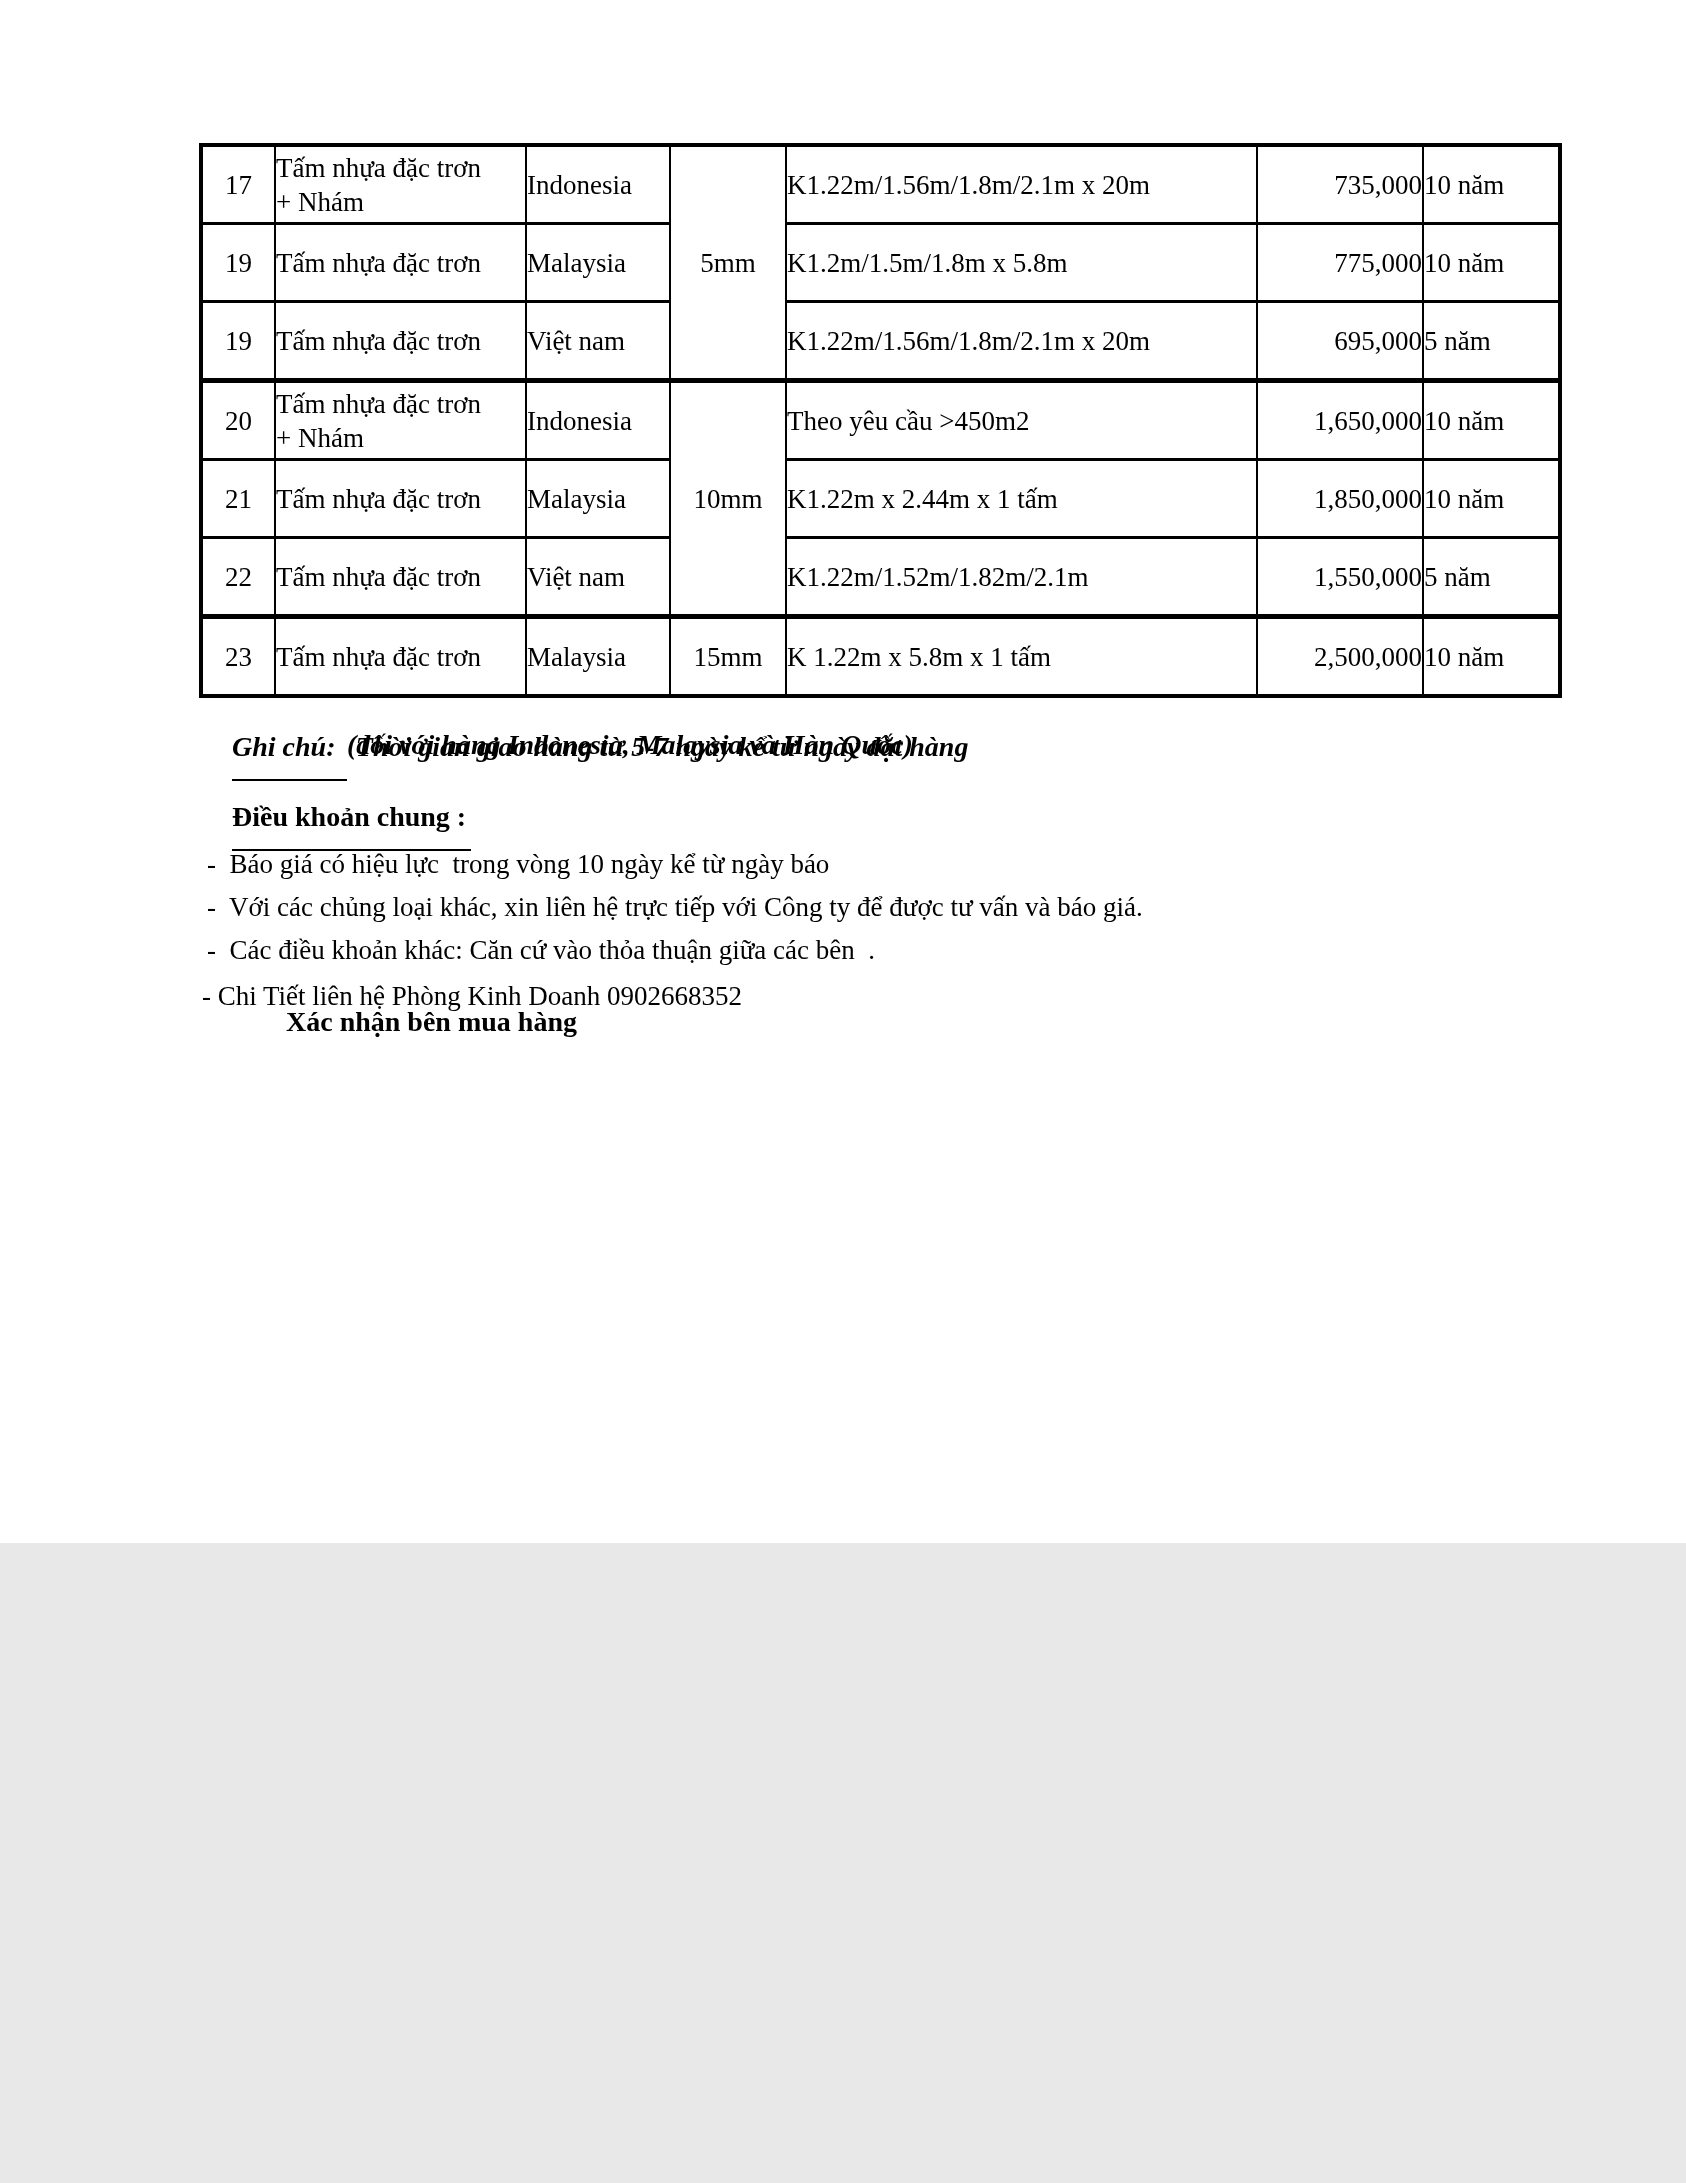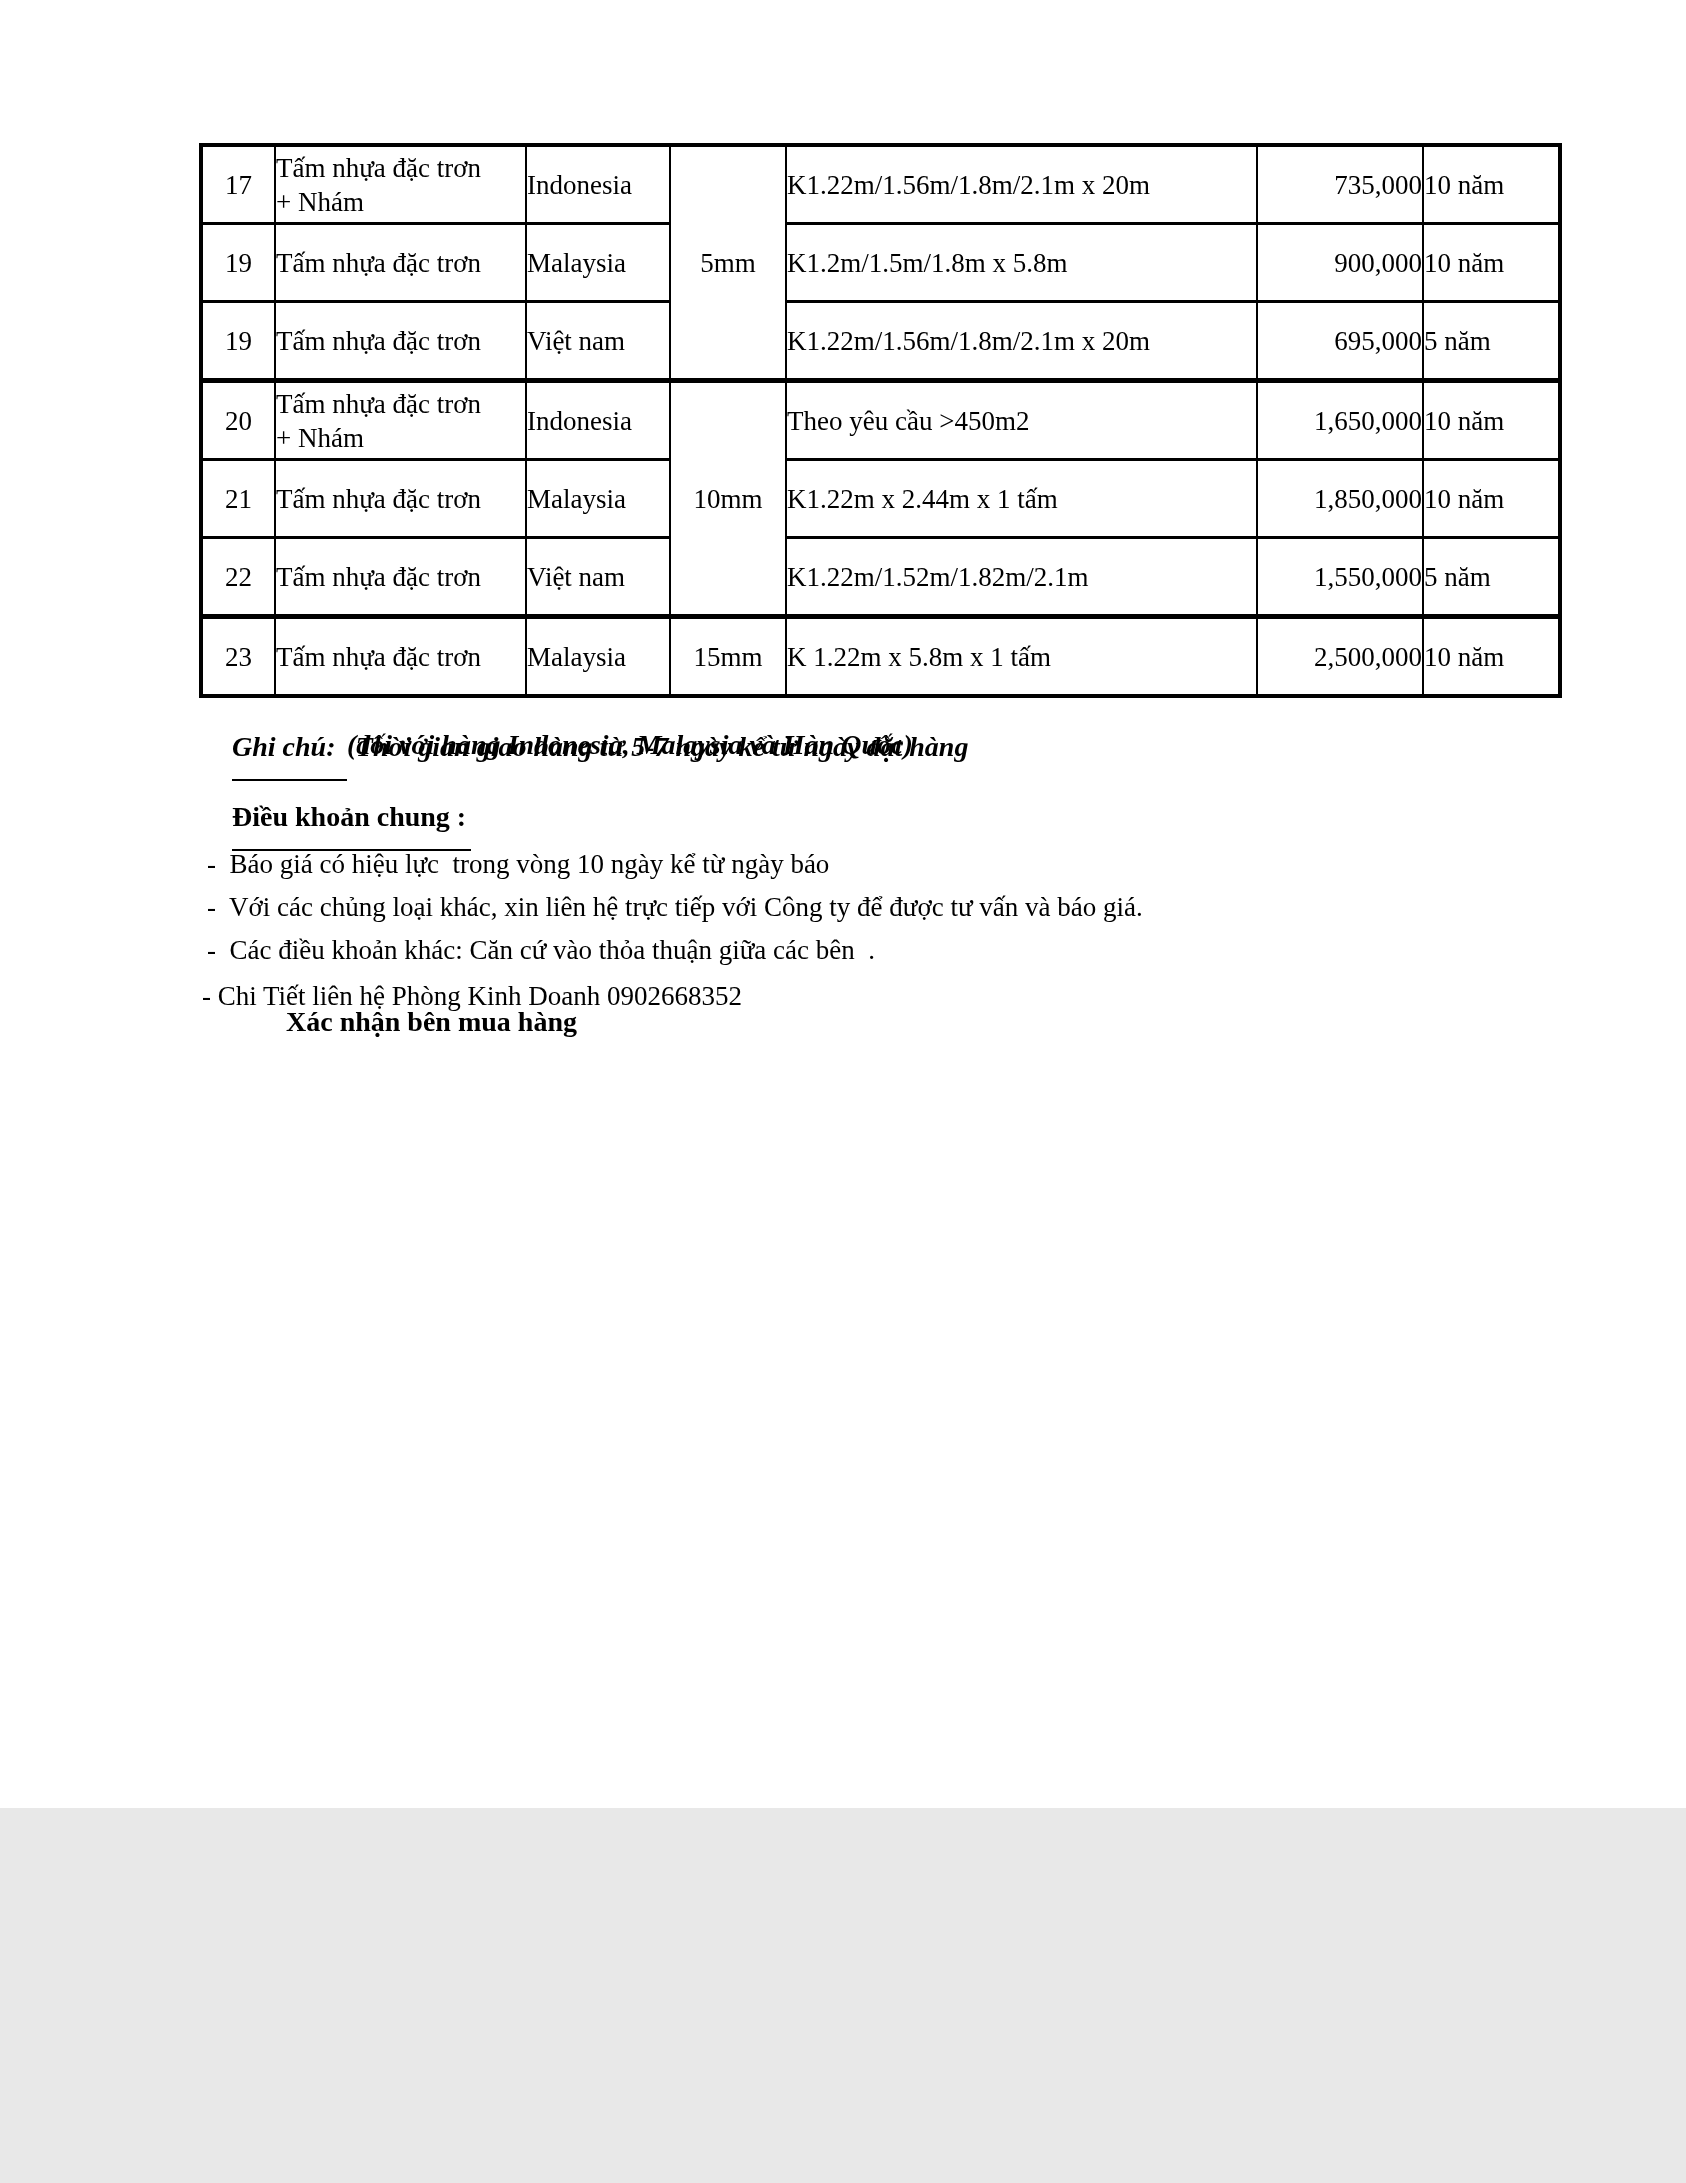--- a/index.html
+++ b/index.html
@@ -3,21 +3,21 @@
 <meta charset="utf-8">
 <style>
   html, body {
     margin: 0;
     padding: 0;
     background: #e8e8e8;
   }
   .page {
     position: relative;
     width: 1687px;
-    height: 1808px;
+    height: 1543px;
     background: #ffffff;
     color: #000000;
     font-family: "Liberation Serif", "DejaVu Serif", serif;
     overflow: hidden;
   }
 
   
   table.price-table {
     position: absolute;
     left: 199px;
@@ -111,21 +111,21 @@
         <td class="col-price">735,000</td>
         <td class="col-warranty">10 năm</td>
       </tr>
       <tr>
         <td class="col-stt">19</td>
         <td class="col-product">
           <span class="product-line">Tấm nhựa đặc trơn</span>
         </td>
         <td class="col-origin">Malaysia</td>
         <td class="col-dimension">K1.2m/1.5m/1.8m x 5.8m</td>
-        <td class="col-price">900,000</td>
+        <td class="col-price">775,000</td>
         <td class="col-warranty">10 năm</td>
       </tr>
       <tr>
         <td class="col-stt">19</td>
         <td class="col-product">
           <span class="product-line">Tấm nhựa đặc trơn</span>
         </td>
         <td class="col-origin">Việt nam</td>
         <td class="col-dimension">K1.22m/1.56m/1.8m/2.1m x 20m</td>
         <td class="col-price">695,000</td>

